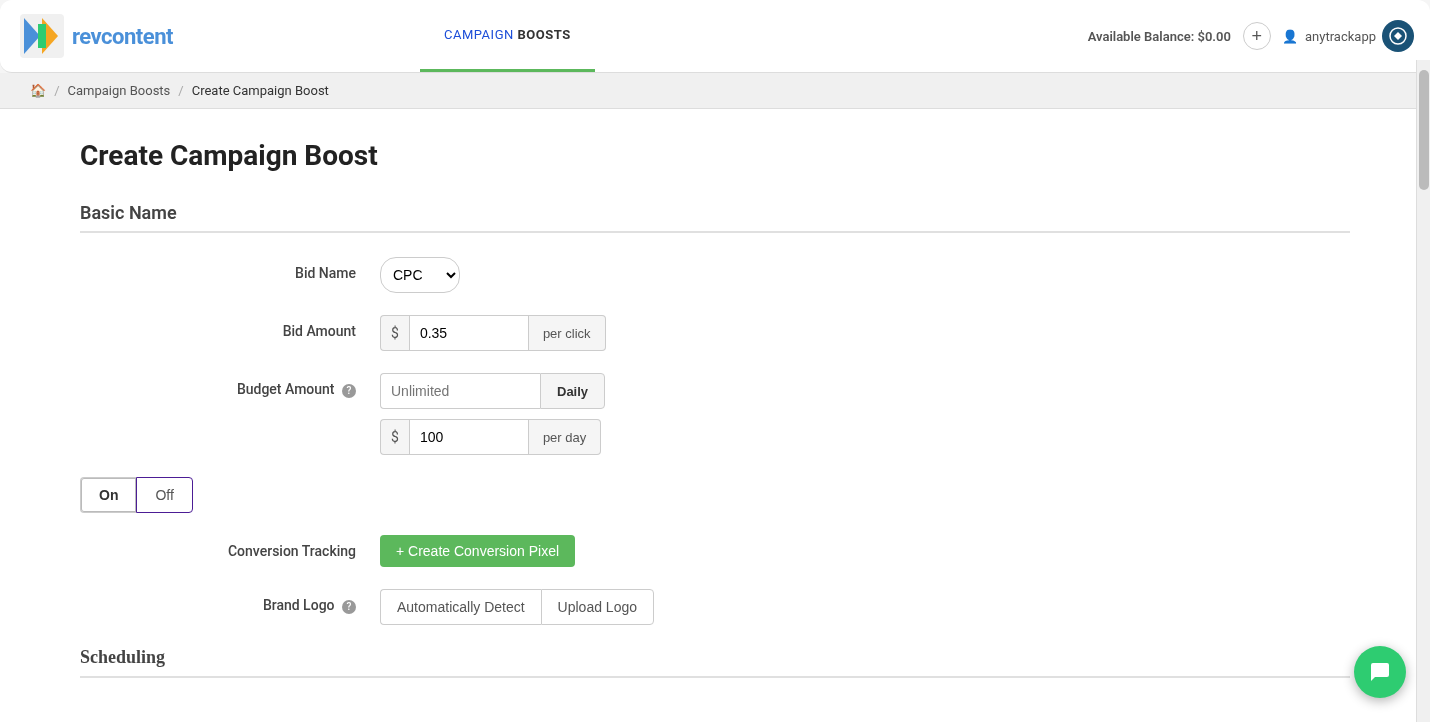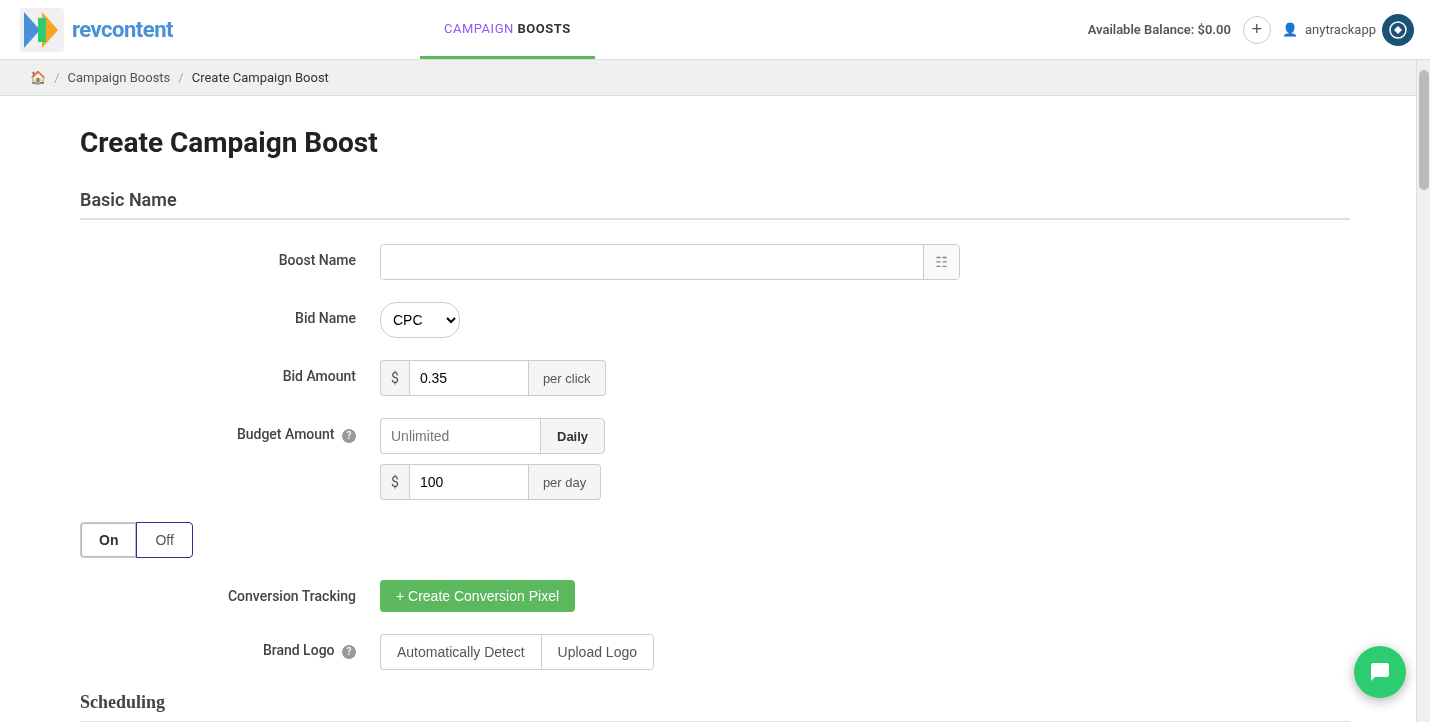--- a/index.html
+++ b/index.html
@@ -4,22 +4,23 @@
   <style>
     * { box-sizing: border-box; margin: 0; padding: 0; }
     body { font-family: -apple-system, BlinkMacSystemFont, 'Segoe UI', Roboto, sans-serif; background: #f5f5f5; color: #333; font-size: 14px; }
 
     
     .top-nav {
       background: #fff;
       border-bottom: 1px solid #ddd;
       display: flex;
       align-items: stretch;
-      height: 60px;
+      height: 73px;
       position: relative;
+      border-radius: 12px;
     }
     .logo-area {
       display: flex;
       align-items: center;
       padding: 0 20px;
       width: 420px;
       flex-shrink: 0;
     }
     .logo-icon {
       width: 44px;
@@ -50,21 +51,21 @@
       cursor: pointer;
       border-bottom: 3px solid transparent;
       position: relative;
       color: #888;
       text-decoration: none;
     }
     .nav-tab.active {
       color: #333;
       border-bottom: 3px solid #5cb85c;
     }
-    .nav-tab.active span.campaign { color: #8b5cf6; font-weight: 400; }
+    .nav-tab.active span.campaign { color: #1d4ed8; font-weight: 400; }
     .nav-tab.active span.boosts { color: #333; font-weight: 700; }
 
     .nav-right {
       display: flex;
       align-items: center;
       padding: 0 16px;
       gap: 12px;
       margin-left: auto;
     }
     .balance-text { font-size: 13px; color: #555; }
@@ -441,31 +442,20 @@
   <span class="breadcrumb-current">Create Campaign Boost</span>
 </div>
 
 <div class="main-content">
 
   <h1 class="page-title">Create Campaign Boost</h1>
 
   <div>
     <h2 class="section-title">Basic Name</h2>
 
-    <div class="form-row">
-      <div class="form-label">Boost Name</div>
-      <div class="form-control-area">
-        <div class="input-with-icon">
-          <input type="text" style="flex: 1 1 0%; border: none; outline: none; padding: 0px 10px; font-size: 14px;">
-          <div class="input-icon-right">
-            <span>☷</span>
-          </div>
-        </div>
-      </div>
-    </div>
 
     <div class="form-row">
       <div class="form-label">Bid Name</div>
       <div class="form-control-area">
         <select class="select-input">
           <option>CPC</option>
           <option>CPM</option>
           <option>CPA</option>
         </select>
       </div>

